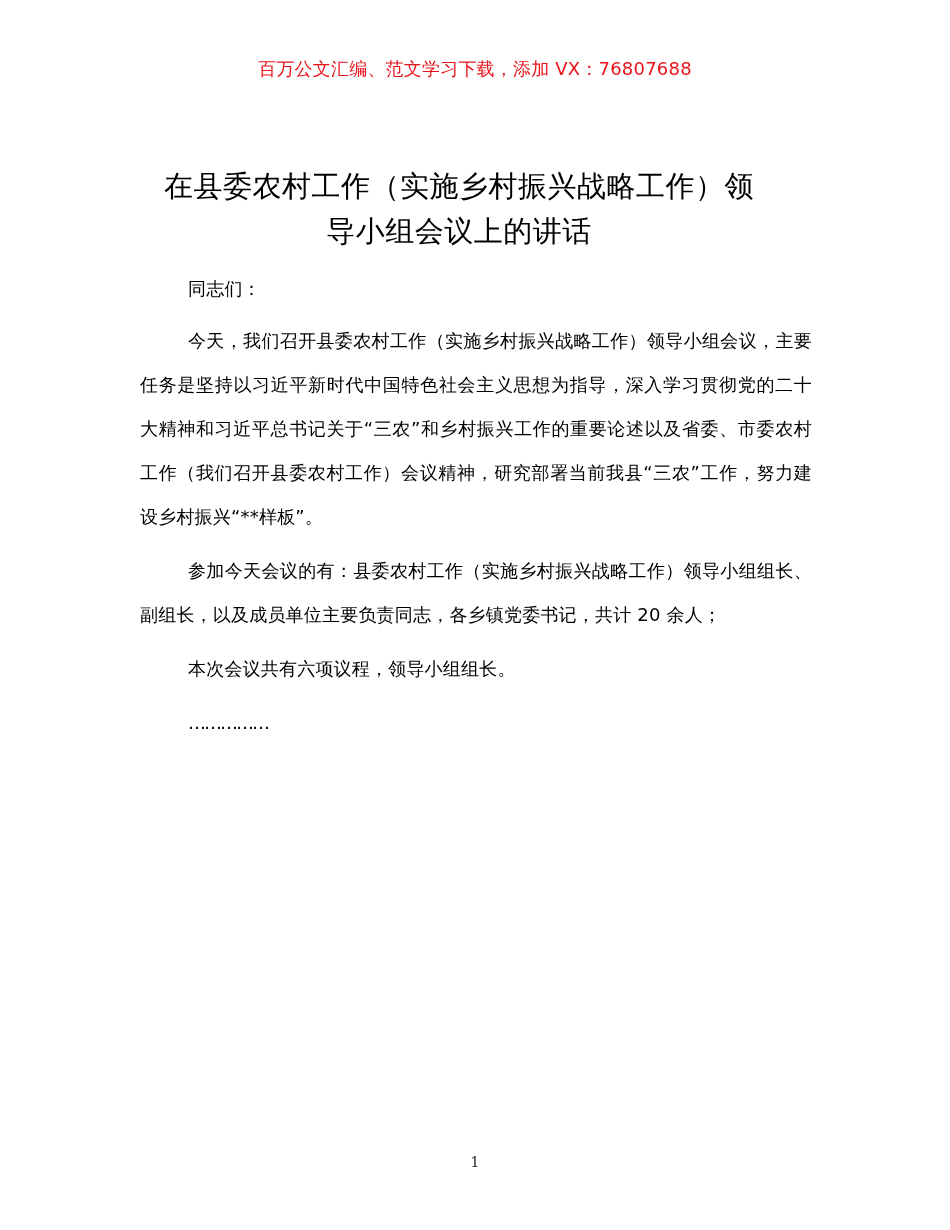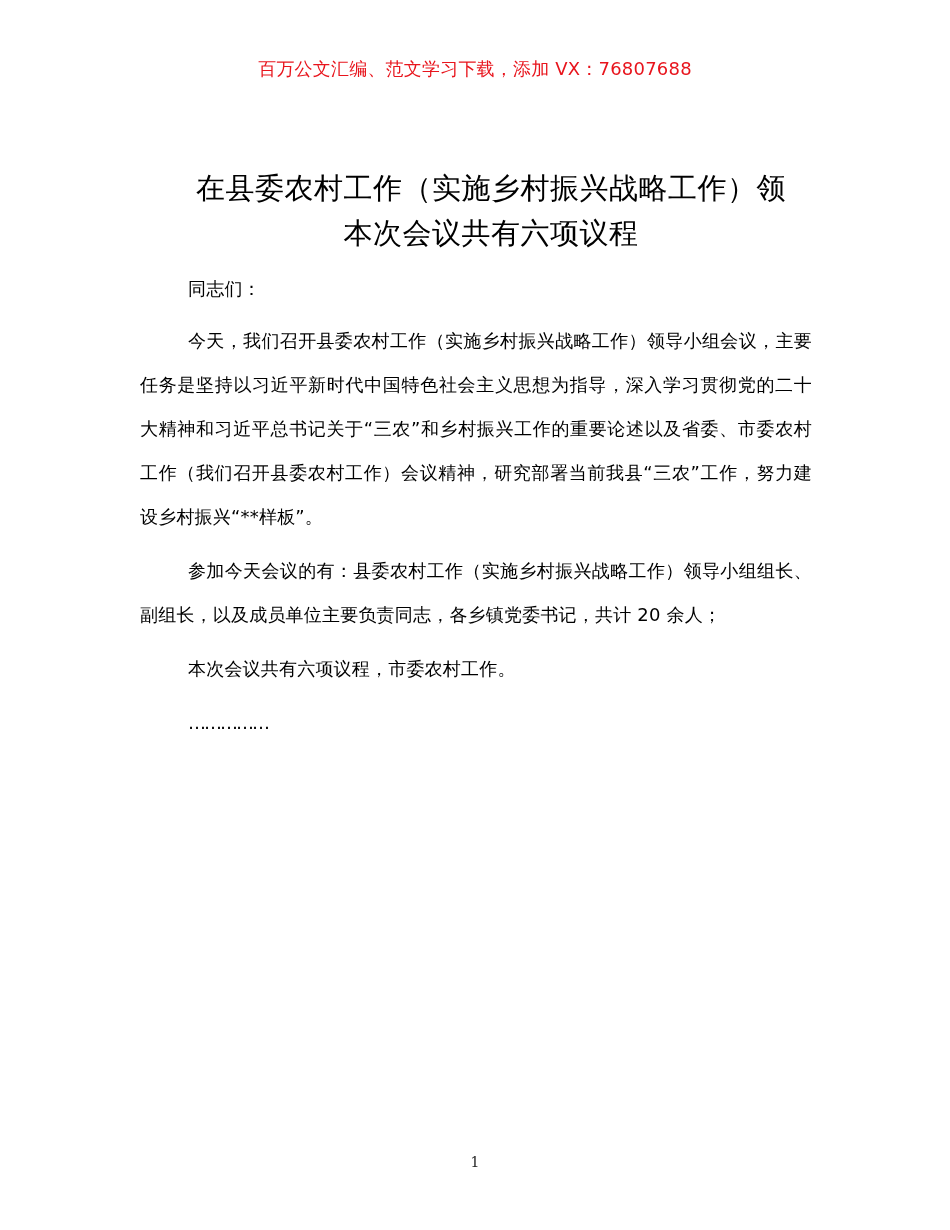--- a/index.html
+++ b/index.html
@@ -1,37 +1,37 @@
 <!DOCTYPE html>
 <html><head>
 <meta charset="utf-8">
 <style>
   html, body { margin:0; padding:0; background:#ffffff; }
   body { width:950px; height:1230px; position:relative; overflow:hidden;
          font-family:"DejaVu Sans", sans-serif; color:#000; }
   .banner { position:absolute; top:57px; left:0; width:950px; text-align:center;
             font-size:18px; color:#e8141c; letter-spacing:0.2px; }
-  .title { position:absolute; top:166px; left:156px; width:670px; text-align:center;
-           font-size:29px; line-height:45px; letter-spacing:0.5px; }
+  .title { position:absolute; top:166px; left:124px; width:670px; text-align:center;
+           font-size:29px; line-height:45px; letter-spacing:0.5px;font-family:Liberation Mono, monospace; }
   .body-text { position:absolute; left:140px; width:672px; font-size:18px; line-height:44px; }
   .p { margin:0 0 10px 0; text-indent:48px; text-align:justify; text-align-last:left; letter-spacing:0.2px; }
   .page-num { position:absolute; top:1154px; left:0; width:950px; text-align:center;
               font-family:"DejaVu Serif", serif; font-size:14px; color:#222; }
 </style>
 </head>
 <body>
 
 <div class="banner">百万公文汇编、范文学习下载，添加 VX：76807688</div>
 
 <div class="title">
   <div>在县委农村工作（实施乡村振兴战略工作）领</div>
-  <div>本次会议共有六项议程</div>
+  <div>导小组会议上的讲话</div>
 </div>
 
 <div class="body-text" style="top:267px;">
   <p class="p" style="margin-bottom:8px;">同志们：</p>
   <p class="p">今天，我们召开县委农村工作（实施乡村振兴战略工作）领导小组会议，主要任务是坚持以习近平新时代中国特色社会主义思想为指导，深入学习贯彻党的二十大精神和习近平总书记关于“三农”和乡村振兴工作的重要论述以及省委、市委农村工作（我们召开县委农村工作）会议精神，研究部署当前我县“三农”工作，努力建设乡村振兴“**样板”。</p>
   <p class="p">参加今天会议的有：县委农村工作（实施乡村振兴战略工作）领导小组组长、副组长，以及成员单位主要负责同志，各乡镇党委书记，共计 20 余人；</p>
-  <p class="p">本次会议共有六项议程，市委农村工作。</p>
+  <p class="p">本次会议共有六项议程，领导小组组长。</p>
   <p class="p" style="letter-spacing:-2px;">……………</p>
 </div>
 
 <div class="page-num">1</div>
 
 </body></html>

